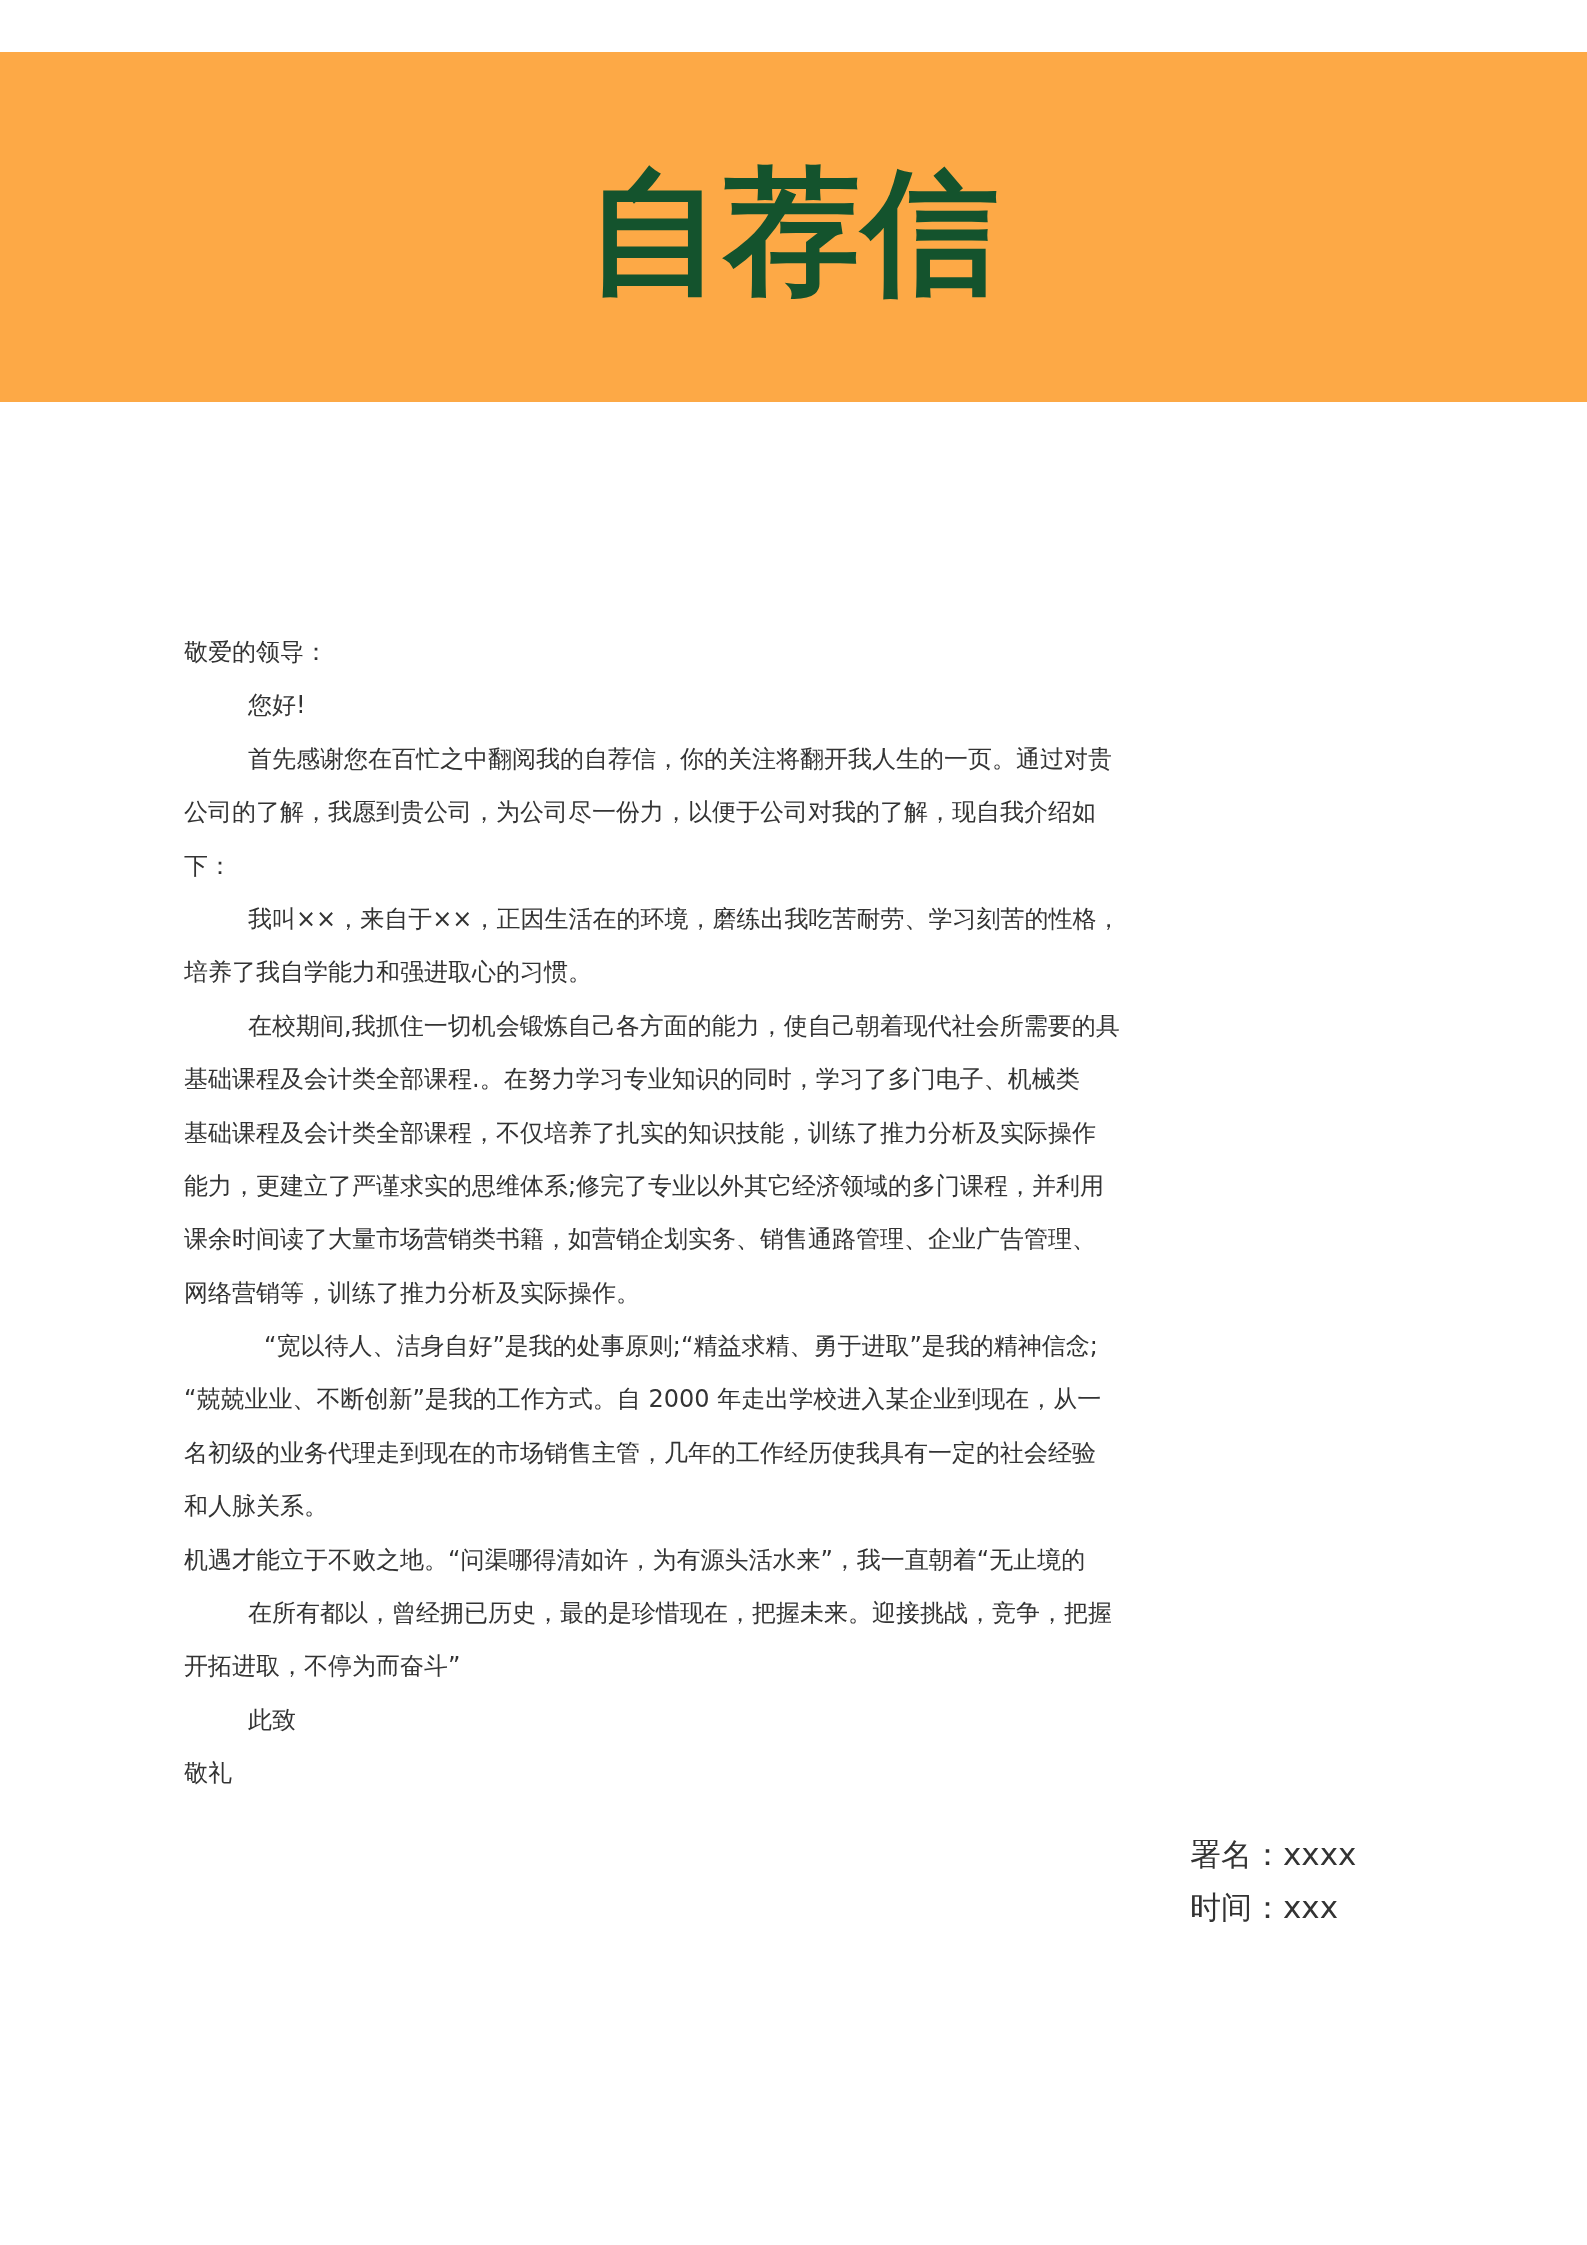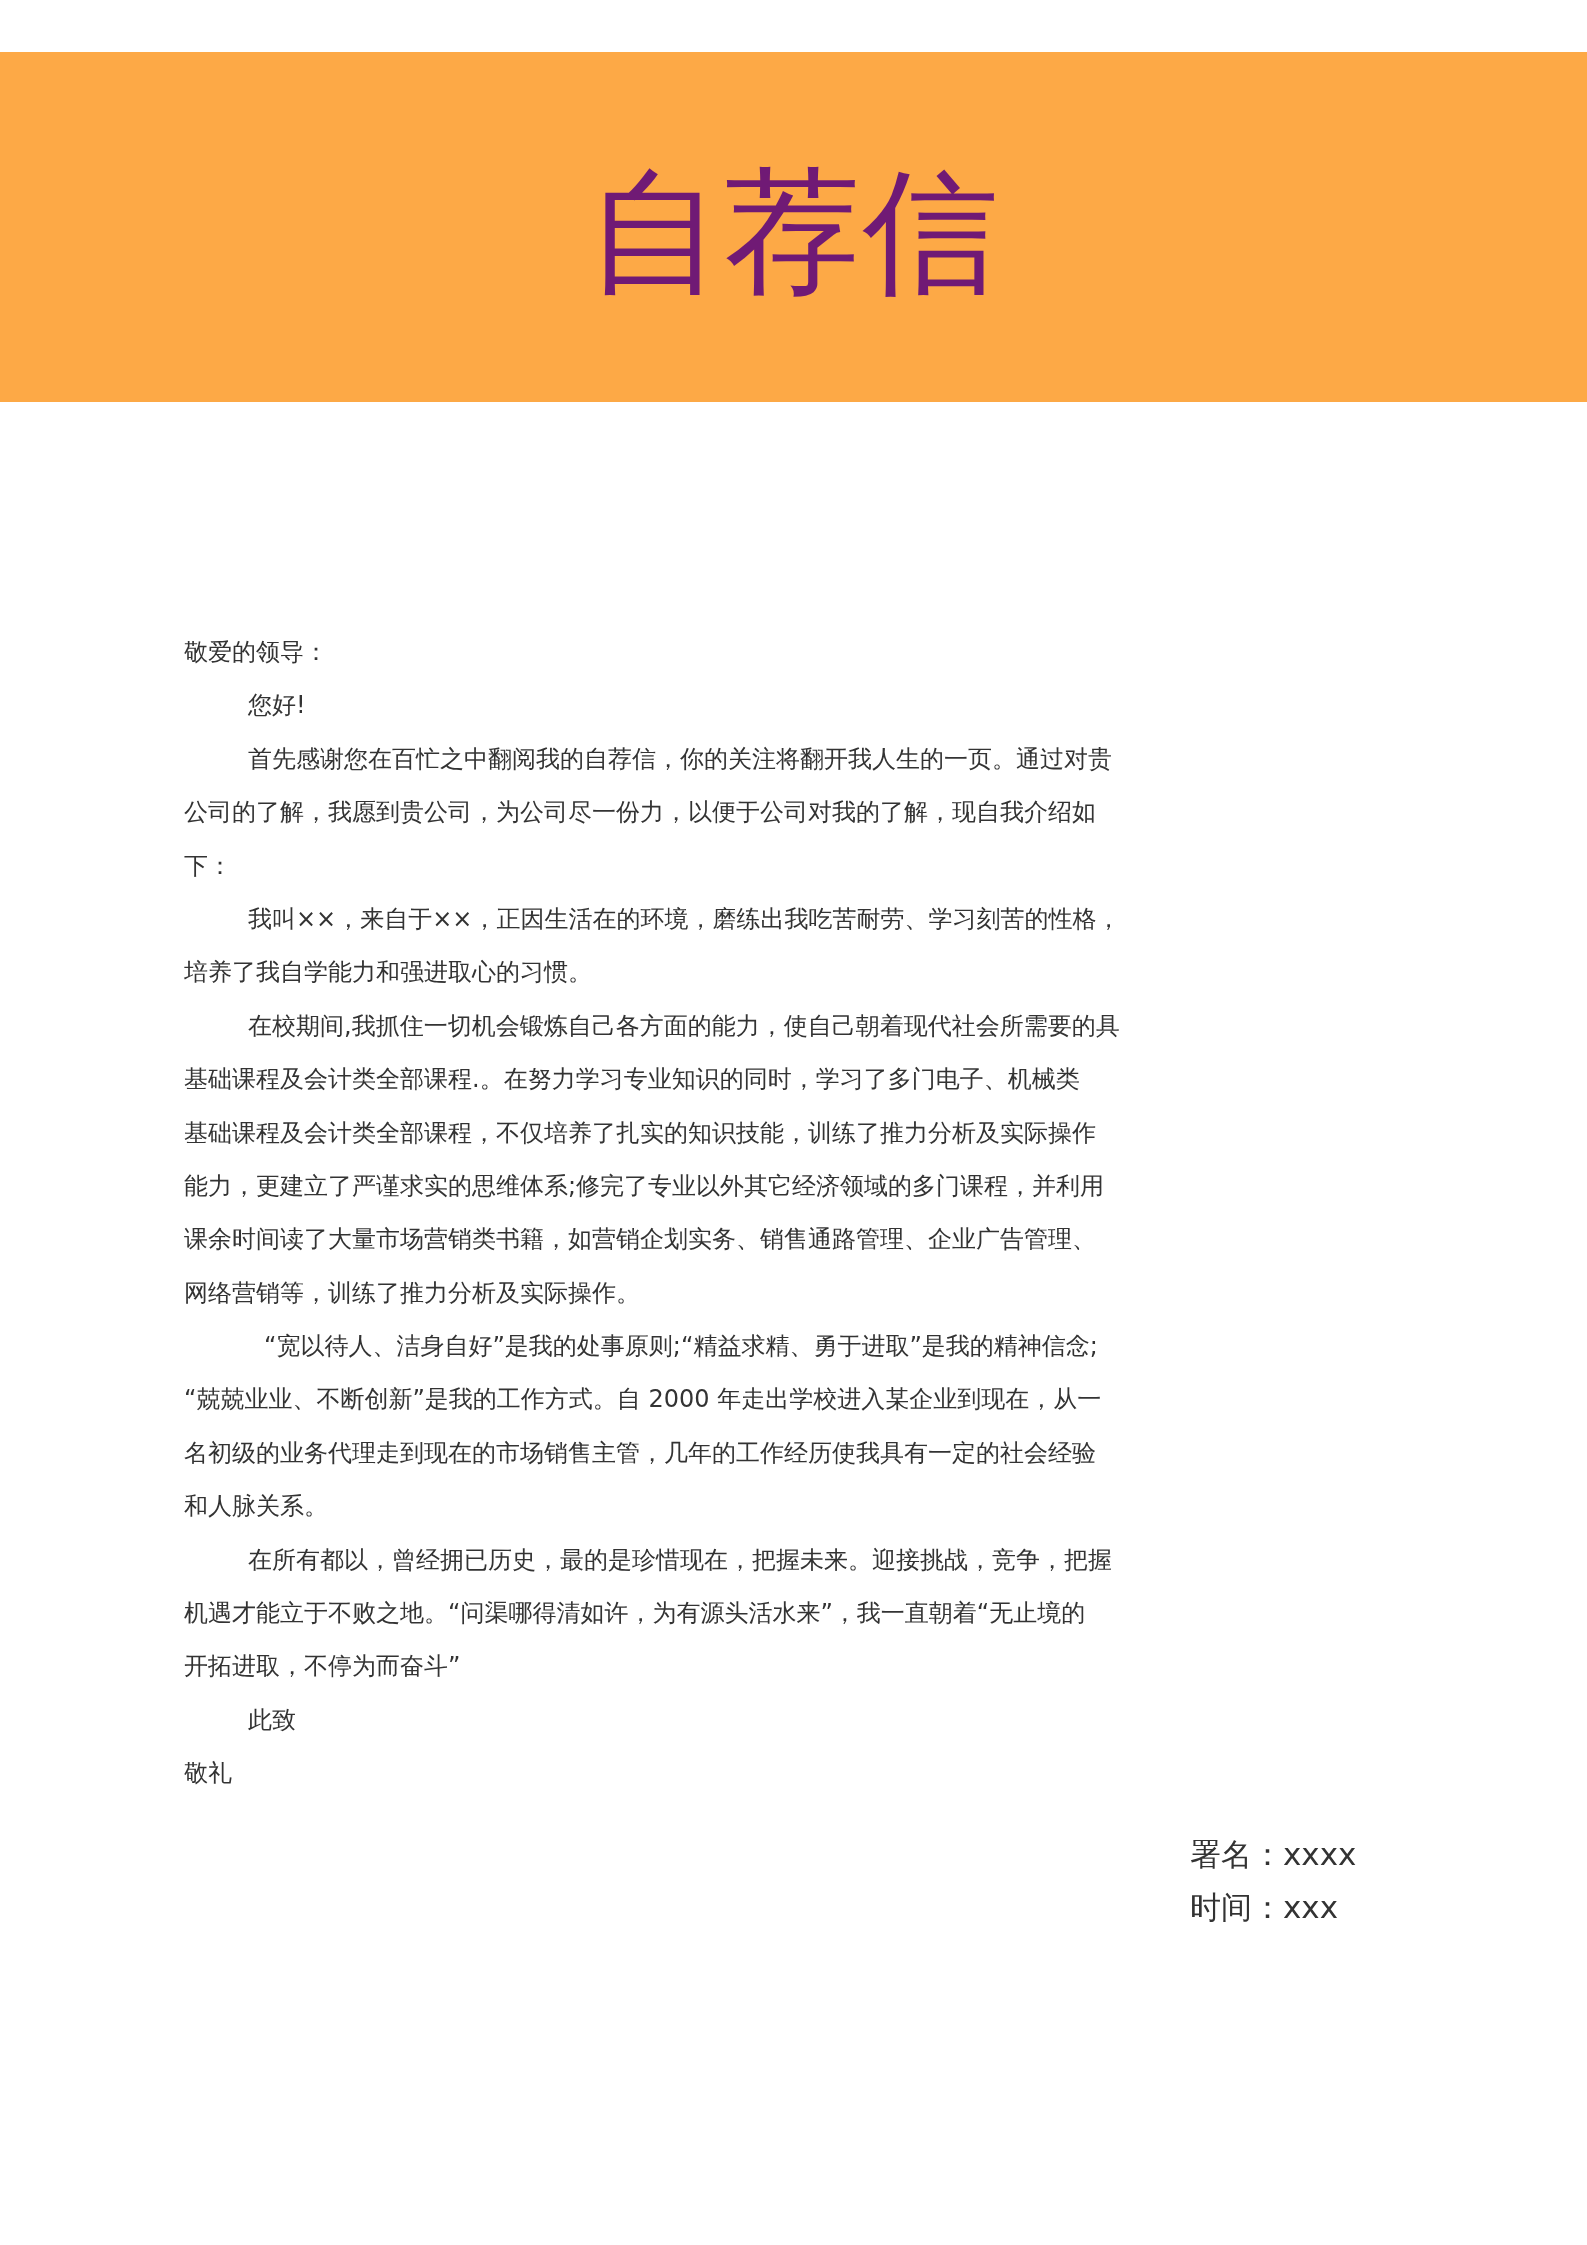--- a/index.html
+++ b/index.html
@@ -7,21 +7,21 @@
     width: 1587px; height: 2245px; position: relative; overflow: hidden;
     font-family: "DejaVu Sans", "Liberation Sans", sans-serif;
     color: #333333;
   }
   .banner {
     position: absolute; left: 0; top: 52px; width: 1587px; height: 350px;
     background: #FDA946;
     display: flex; align-items: center; justify-content: center;
   }
   .banner-title {
-    color: #701a75; font-size: 136px; font-weight: normal; letter-spacing: 2px;
+    color: #14532d; font-size: 136px; font-weight: bold; letter-spacing: 2px;
     line-height: 1; margin-top: 10px;
   }
   .letter {
     position: absolute; left: 184px; top: 626px; width: 1226px;
     font-size: 24px; line-height: 53.4px;
   }
   .line { white-space: nowrap; height: 53.4px; }
   .indent { padding-left: 64px; }
   .indent-q { padding-left: 80px; }
   .sig {
@@ -47,22 +47,22 @@
   <div class="line indent">在校期间,我抓住一切机会锻炼自己各方面的能力，使自己朝着现代社会所需要的具</div>
   <div class="line">基础课程及会计类全部课程.。在努力学习专业知识的同时，学习了多门电子、机械类</div>
   <div class="line">基础课程及会计类全部课程，不仅培养了扎实的知识技能，训练了推力分析及实际操作</div>
   <div class="line">能力，更建立了严谨求实的思维体系;修完了专业以外其它经济领域的多门课程，并利用</div>
   <div class="line">课余时间读了大量市场营销类书籍，如营销企划实务、销售通路管理、企业广告管理、</div>
   <div class="line">网络营销等，训练了推力分析及实际操作。</div>
   <div class="line indent-q">“宽以待人、洁身自好”是我的处事原则;“精益求精、勇于进取”是我的精神信念;</div>
   <div class="line">“兢兢业业、不断创新”是我的工作方式。自 2000 年走出学校进入某企业到现在，从一</div>
   <div class="line">名初级的业务代理走到现在的市场销售主管，几年的工作经历使我具有一定的社会经验</div>
   <div class="line">和人脉关系。</div>
+  <div class="line">机遇才能立于不败之地。“问渠哪得清如许，为有源头活水来”，我一直朝着“无止境的</div>
   <div class="line indent">在所有都以，曾经拥已历史，最的是珍惜现在，把握未来。迎接挑战，竞争，把握</div>
-  <div class="line">机遇才能立于不败之地。“问渠哪得清如许，为有源头活水来”，我一直朝着“无止境的</div>
   <div class="line">开拓进取，不停为而奋斗”</div>
   <div class="line indent">此致</div>
   <div class="line">敬礼</div>
 </div>
 
 <div class="sig">
   <div class="line">署名：xxxx</div>
   <div class="line">时间：xxx</div>
 </div>
 

